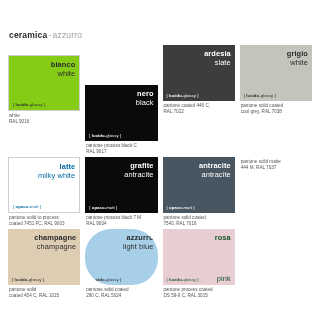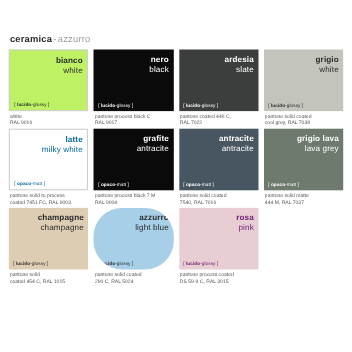--- a/index.html
+++ b/index.html
@@ -91,32 +91,32 @@
 <body>
 
 <div class="page">
 
   <div class="title">
     <span class="it">ceramica</span><span class="sep">-</span><span class="en">azzurro</span>
   </div>
 
   <div class="grid" id="grid">
       <div class="cell">
-        <div class="chip bordered" style="background: #bef264; color: rgb(43, 43, 43);">
+        <div class="chip bordered" style="background: #84cc16; color: rgb(43, 43, 43); margin-top: 10px;">
           <div class="nm-it">bianco</div>
           <div class="nm-en">white</div>
           <div class="badge"><span class="br">[</span> <span class="b1">lucido</span><span class="b2">-glossy</span> <span class="br">]</span></div>
         </div>
         <div class="caption">
           <div>white</div>
           <div>RAL 9016</div>
         </div>
       </div>
       <div class="cell">
-        <div class="chip" style="background: rgb(10, 10, 10); color: rgb(255, 255, 255);">
+        <div class="chip" style="background: rgb(10, 10, 10); color: rgb(255, 255, 255); margin-top: 40px;">
           <div class="nm-it">nero</div>
           <div class="nm-en">black</div>
           <div class="badge"><span class="br">[</span> <span class="b1">lucido</span><span class="b2">-glossy</span> <span class="br">]</span></div>
         </div>
         <div class="caption">
           <div>pantone process black C</div>
           <div>RAL 9017</div>
         </div>
       </div>
       <div class="cell">
@@ -168,25 +168,20 @@
           <div class="nm-it">antracite</div>
           <div class="nm-en">antracite</div>
           <div class="badge"><span class="br">[</span> <span class="b1">opaco</span><span class="b2">-matt</span> <span class="br">]</span></div>
         </div>
         <div class="caption">
           <div>pantone solid coated</div>
           <div>7540, RAL 7016</div>
         </div>
       </div>
       <div class="cell">
-        <div class="chip" style="background: rgb(109, 122, 109); color: rgb(255, 255, 255);">
-          <div class="nm-it">grigio lava</div>
-          <div class="nm-en">lava grey</div>
-          <div class="badge"><span class="br">[</span> <span class="b1">opaco</span><span class="b2">-matt</span> <span class="br">]</span></div>
-        </div>
         <div class="caption">
           <div>pantone solid matte</div>
           <div>444 M, RAL 7037</div>
         </div>
       </div>
       <div class="cell">
         <div class="chip" style="background: rgb(221, 205, 179); color: rgb(43, 43, 43);">
           <div class="nm-it">champagne</div>
           <div class="nm-en">champagne</div>
           <div class="badge"><span class="br">[</span> <span class="b1">lucido</span><span class="b2">-glossy</span> <span class="br">]</span></div>
@@ -201,21 +196,21 @@
           <div class="nm-it">azzurro</div>
           <div class="nm-en">light blue</div>
           <div class="badge"><span class="br">[</span> <span class="b1">lucido</span><span class="b2">-glossy</span> <span class="br">]</span></div>
         </div>
         <div class="caption">
           <div>pantone solid coated</div>
           <div>290 C, RAL 5024</div>
         </div>
       </div>
       <div class="cell">
-        <div class="chip" style="background: rgb(232, 205, 211); color: #701a75;">
+        <div class="chip" style="background: rgb(232, 205, 211); color: #14532d; gap: 32px;">
           <div class="nm-it">rosa</div>
           <div class="nm-en">pink</div>
           <div class="badge"><span class="br">[</span> <span class="b1">lucido</span><span class="b2">-glossy</span> <span class="br">]</span></div>
         </div>
         <div class="caption">
           <div>pantone process coated</div>
           <div>DS 59-9 C, RAL 3015</div>
         </div>
       </div>
       <div class="cell empty">

